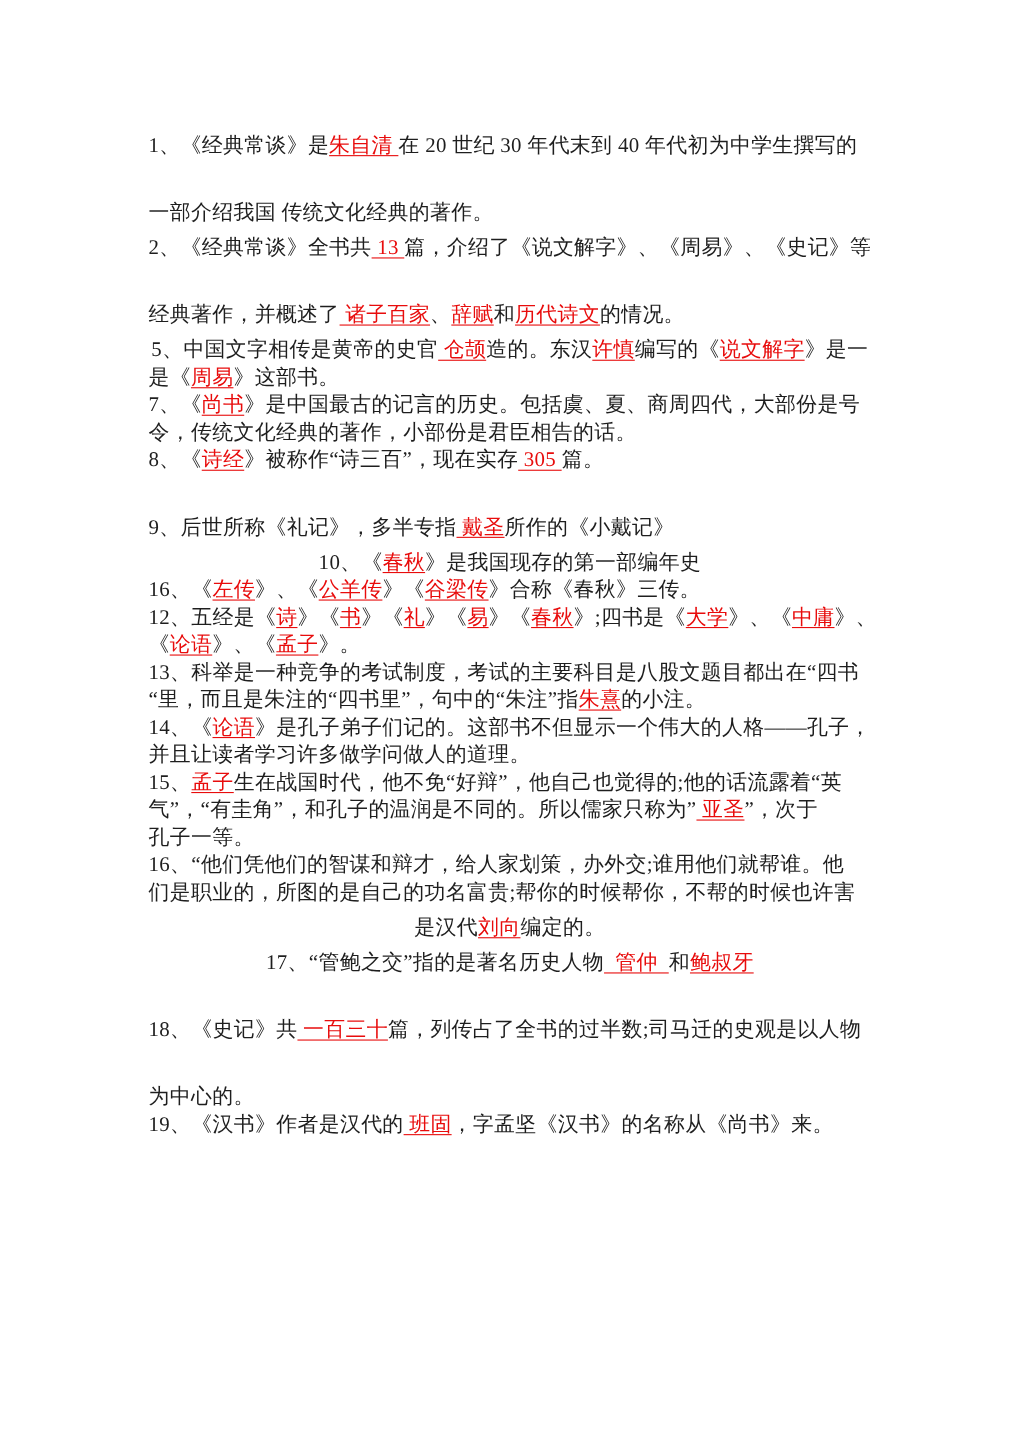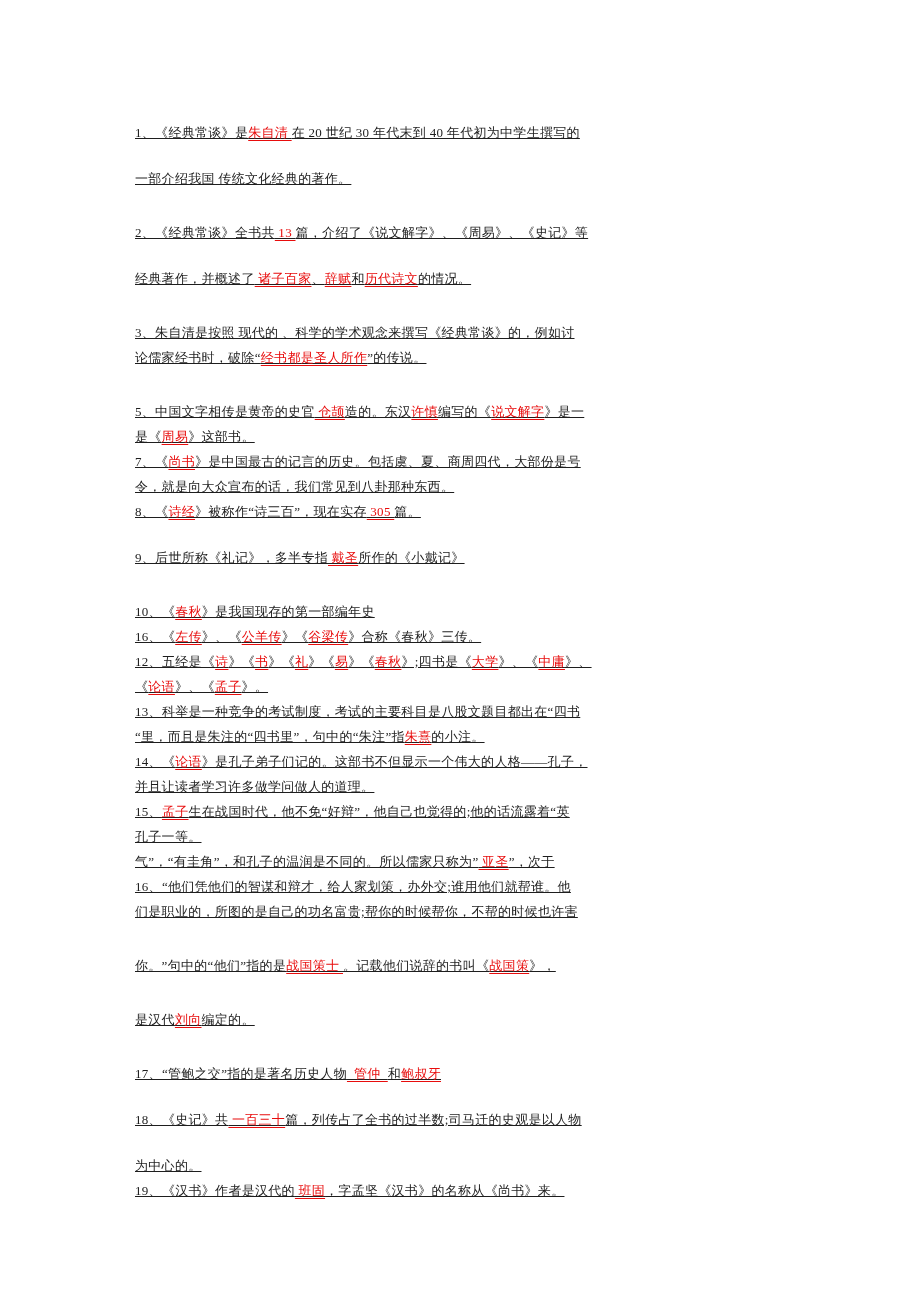--- a/index.html
+++ b/index.html
@@ -18,30 +18,29 @@
     font-family: "Liberation Serif", "DejaVu Serif", serif;
   }
   .page {
     width: 920px;
     height: 1302px;
     background: var(--page-bg);
     padding: 120px 128px 0 135px;
   }
   .doc {
     color: var(--text-color);
-    font-size: 13px;
-    text-decoration: underline;
+    font-size: 19px;
   }
   .line {
     line-height: 25px;
     white-space: pre;       
     letter-spacing: 0.3px;
   }
-  .line.gap-medium { margin-top: 29px; }
-  .line.gap-wide   { margin-top: 21px; }
+  .line.gap-medium { margin-top: 7px; text-align: center; }
+  .line.gap-wide   { margin-top: 36px; }
   .ans {
     color: var(--answer-color);
     text-decoration: underline;
     text-decoration-color: var(--answer-color);
     text-decoration-thickness: 1px;
     text-underline-offset: 3px;
   }
 </style>
 </head>
 <body>
@@ -50,32 +49,28 @@
   <div class="doc" id="doc-root">
       <div>
         <div class="line gap-tight"><span>1、《经典常谈》是</span><span class="ans">朱自清 </span><span>在 20 世纪 30 年代末到 40 年代初为中学生撰写的</span></div>
         <div class="line gap-wide"><span>一部介绍我国 传统文化经典的著作。</span></div>
       </div>
       <div>
         <div class="line gap-medium"><span>2、《经典常谈》全书共</span><span class="ans"> 13 </span><span>篇，介绍了《说文解字》、《周易》、《史记》等</span></div>
         <div class="line gap-wide"><span>经典著作，并概述了</span><span class="ans"> 诸子百家</span><span>、</span><span class="ans">辞赋</span><span>和</span><span class="ans">历代诗文</span><span>的情况。</span></div>
       </div>
       <div>
-        <div class="line gap-medium"><span>3、朱自清是按照 现代的 、科学的学术观念来撰写《经典常谈》的，例如讨</span></div>
-        <div class="line gap-tight"><span>论儒家经书时，破除“</span><span class="ans">经书都是圣人所作</span><span>”的传说。</span></div>
-      </div>
-      <div>
         <div class="line gap-medium"><span>5、中国文字相传是黄帝的史官</span><span class="ans"> 仓颉</span><span>造的。东汉</span><span class="ans">许慎</span><span>编写的《</span><span class="ans">说文解字</span><span>》是一</span></div>
       </div>
       <div>
         <div class="line gap-tight"><span>是《</span><span class="ans">周易</span><span>》这部书。</span></div>
       </div>
       <div>
         <div class="line gap-tight"><span>7、《</span><span class="ans">尚书</span><span>》是中国最古的记言的历史。包括虞、夏、商周四代，大部份是号</span></div>
-        <div class="line gap-tight"><span>令，就是向大众宣布的话，我们常见到八卦那种东西。</span></div>
+        <div class="line gap-tight"><span>令，传统文化经典的著作，小部份是君臣相告的话。</span></div>
       </div>
       <div>
         <div class="line gap-tight"><span>8、《</span><span class="ans">诗经</span><span>》被称作“诗三百”，现在实存</span><span class="ans"> 305 </span><span>篇。</span></div>
       </div>
       <div>
         <div class="line gap-wide"><span>9、后世所称《礼记》，多半专指</span><span class="ans"> 戴圣</span><span>所作的《小戴记》</span></div>
       </div>
       <div>
         <div class="line gap-medium"><span>10、《</span><span class="ans">春秋</span><span>》是我国现存的第一部编年史</span></div>
       </div>
@@ -89,27 +84,26 @@
       <div>
         <div class="line gap-tight"><span>13、科举是一种竞争的考试制度，考试的主要科目是八股文题目都出在“四书</span></div>
         <div class="line gap-tight"><span>“里，而且是朱注的“四书里”，句中的“朱注”指</span><span class="ans">朱熹</span><span>的小注。</span></div>
       </div>
       <div>
         <div class="line gap-tight"><span>14、《</span><span class="ans">论语</span><span>》是孔子弟子们记的。这部书不但显示一个伟大的人格——孔子，</span></div>
         <div class="line gap-tight"><span>并且让读者学习许多做学问做人的道理。</span></div>
       </div>
       <div>
         <div class="line gap-tight"><span>15、</span><span class="ans">孟子</span><span>生在战国时代，他不免“好辩”，他自己也觉得的;他的话流露着“英</span></div>
+        <div class="line gap-tight"><span>气”，“有圭角”，和孔子的温润是不同的。所以儒家只称为”</span><span class="ans"> 亚圣</span><span>”，次于</span></div>
         <div class="line gap-tight"><span>孔子一等。</span></div>
-        <div class="line gap-tight"><span>气”，“有圭角”，和孔子的温润是不同的。所以儒家只称为”</span><span class="ans"> 亚圣</span><span>”，次于</span></div>
       </div>
       <div>
         <div class="line gap-tight"><span>16、“他们凭他们的智谋和辩才，给人家划策，办外交;谁用他们就帮谁。他</span></div>
         <div class="line gap-tight"><span>们是职业的，所图的是自己的功名富贵;帮你的时候帮你，不帮的时候也许害</span></div>
-        <div class="line gap-medium"><span>你。”句中的“他们”指的是</span><span class="ans">战国策士 </span><span>。记载他们说辞的书叫《</span><span class="ans">战国策</span><span>》，</span></div>
         <div class="line gap-medium"><span>是汉代</span><span class="ans">刘向</span><span>编定的。</span></div>
       </div>
       <div>
         <div class="line gap-medium"><span>17、“管鲍之交”指的是著名历史人物</span><span class="ans">  管仲  </span><span>和</span><span class="ans">鲍叔牙</span></div>
       </div>
       <div>
         <div class="line gap-wide"><span>18、《史记》共</span><span class="ans"> 一百三十</span><span>篇，列传占了全书的过半数;司马迁的史观是以人物</span></div>
         <div class="line gap-wide"><span>为中心的。</span></div>
       </div>
       <div>

